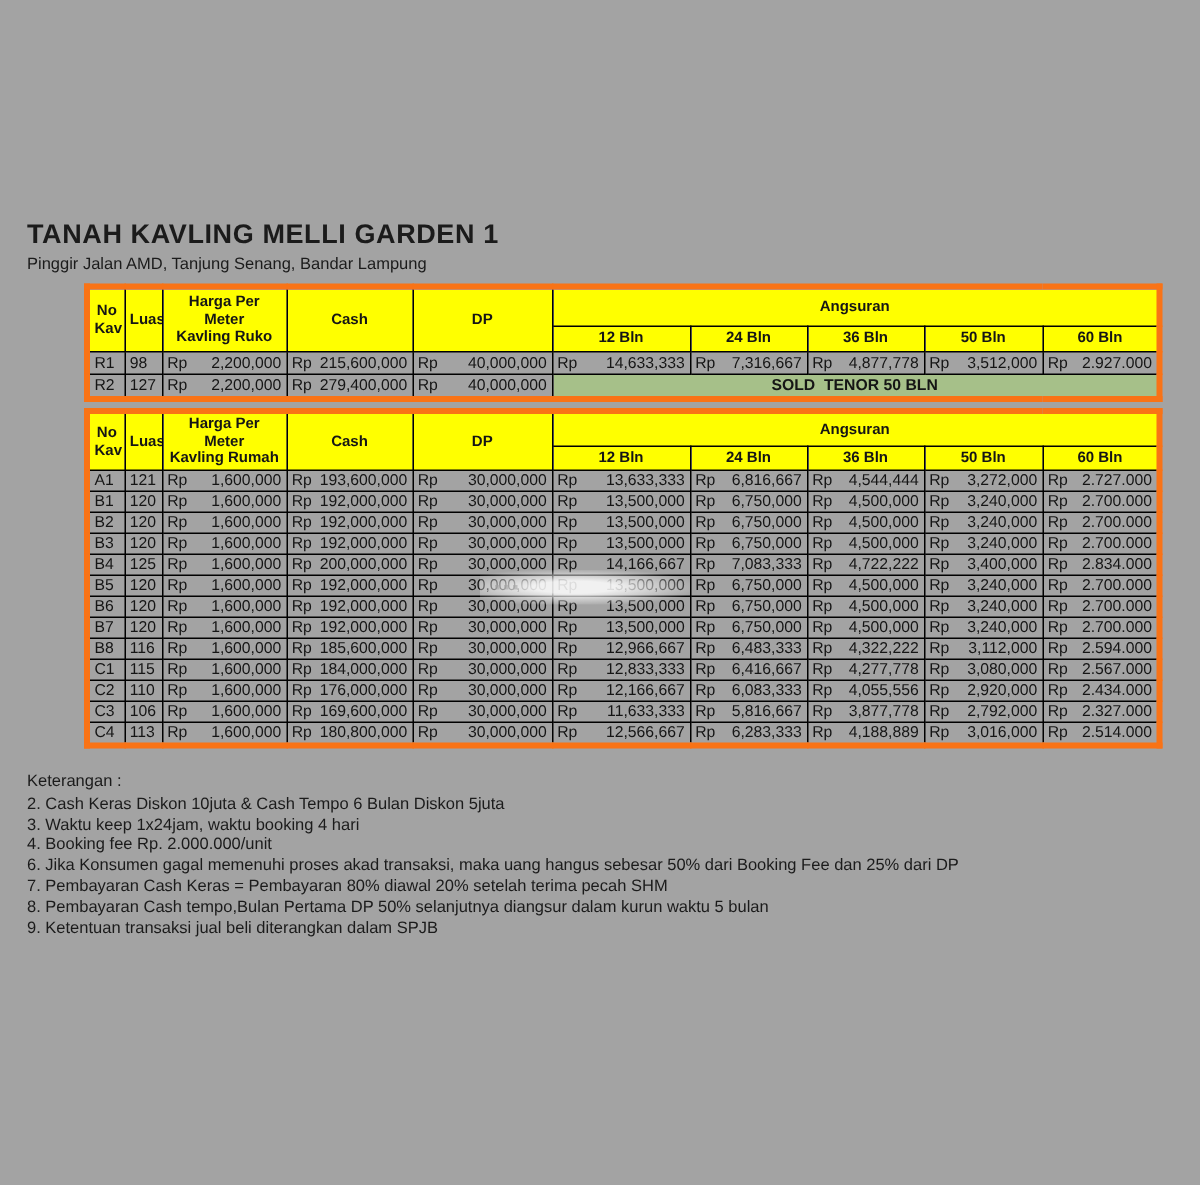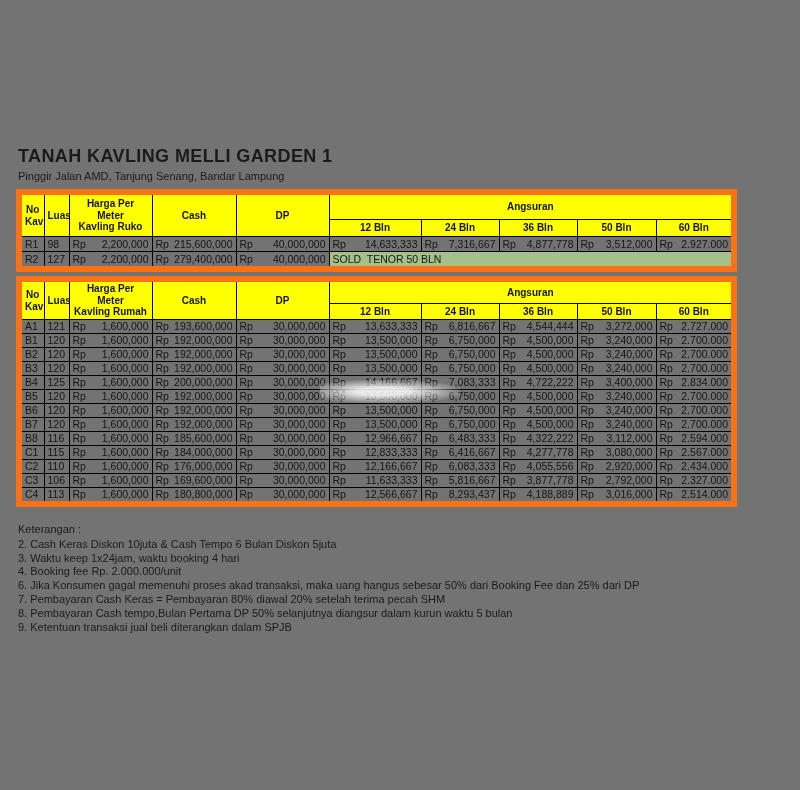--- a/index.html
+++ b/index.html
@@ -1,35 +1,35 @@
 <!DOCTYPE html>
 <html><head>
 <meta charset="utf-8">
 <style>
   html,body{margin:0;padding:0;}
   body{width:800px;height:790px;background:#ffffff;font-family:"Liberation Sans",sans-serif;color:#141414;}
-  .sheet{position:relative;width:800px;height:790px;background:#737373;overflow:hidden;}
+  .sheet{position:relative;width:800px;height:790px;background:#a3a3a3;overflow:hidden;}
   .content{position:absolute;left:16px;top:146px;width:720px;}
   .title{font-size:18px;font-weight:bold;letter-spacing:.4px;margin:0 0 3px 2px;color:#1b1b1b;}
   .subtitle{font-size:11px;margin:0 0 7px 2px;color:#1b1b1b;}
   table{border-collapse:collapse;table-layout:fixed;width:715px;font-size:10.5px;color:#151515;}
-  table{border:6px solid #f97316;}
+  table{border:4px solid #f97316;margin-left:40px;}
   th,td{border:1px solid #000;padding:0 3px;overflow:hidden;white-space:nowrap;}
   th{background:#ffff00;font-weight:bold;font-size:10px;text-align:center;vertical-align:middle;line-height:1.18;white-space:pre-line;}
   .t1 thead tr.hrow1 th{height:24px;}
   .t1 thead tr.hrow2 th{height:16px;}
   .t2 thead tr.hrow1 th{height:21px;}
   .t2 thead tr.hrow2 th{height:15px;}
   .t1 tbody td{height:14px;line-height:14px;}
   .t2 tbody td{height:13px;line-height:13px;}
   td.kav{text-align:left;}
   td.num{text-align:left;}
   td.money{text-align:right;}
   td.money .cur{float:left;}
-  td.sold{background:#a6c089;text-align:left;font-weight:normal;white-space:pre;}
+  td.sold{background:#a6c089;text-align:center;font-weight:bold;white-space:pre;}
   .t2{margin-top:4px;}
   .notes{margin:16px 0 0 2px;font-size:11px;line-height:13.8px;color:#1b1b1b;}
   .notes .note-heading{margin-bottom:1px;}
   .watermark{position:absolute;left:320px;top:380px;width:140px;height:23px;pointer-events:none;
     background:radial-gradient(ellipse at 45% 50%, rgba(255,255,255,.85) 25%, rgba(255,255,255,0) 78%);}
   .wm-dots{position:absolute;left:10px;top:10px;width:3px;height:3px;background:rgba(160,160,160,.55);
     box-shadow:6px 0 rgba(160,160,160,.55),12px 0 rgba(160,160,160,.55);}
 </style>
 </head>
 <body>
@@ -286,21 +286,21 @@
             <td class="money"><span class="cur">Rp</span><span>2.327.000</span></td>
           </tr>
 
           <tr>
             <td class="kav">C4</td>
             <td class="num">113</td>
             <td class="money"><span class="cur">Rp</span><span>1,600,000</span></td>
             <td class="money"><span class="cur">Rp</span><span>180,800,000</span></td>
             <td class="money"><span class="cur">Rp</span><span>30,000,000</span></td>
             <td class="money"><span class="cur">Rp</span><span>12,566,667</span></td>
-            <td class="money"><span class="cur">Rp</span><span>8,293,437</span></td>
+            <td class="money"><span class="cur">Rp</span><span>6,283,333</span></td>
             <td class="money"><span class="cur">Rp</span><span>4,188,889</span></td>
             <td class="money"><span class="cur">Rp</span><span>3,016,000</span></td>
             <td class="money"><span class="cur">Rp</span><span>2.514.000</span></td>
           </tr>
         </tbody>
     </table>
 
     <div class="notes">
       <div class="note-heading">Keterangan :</div>
       <div>

